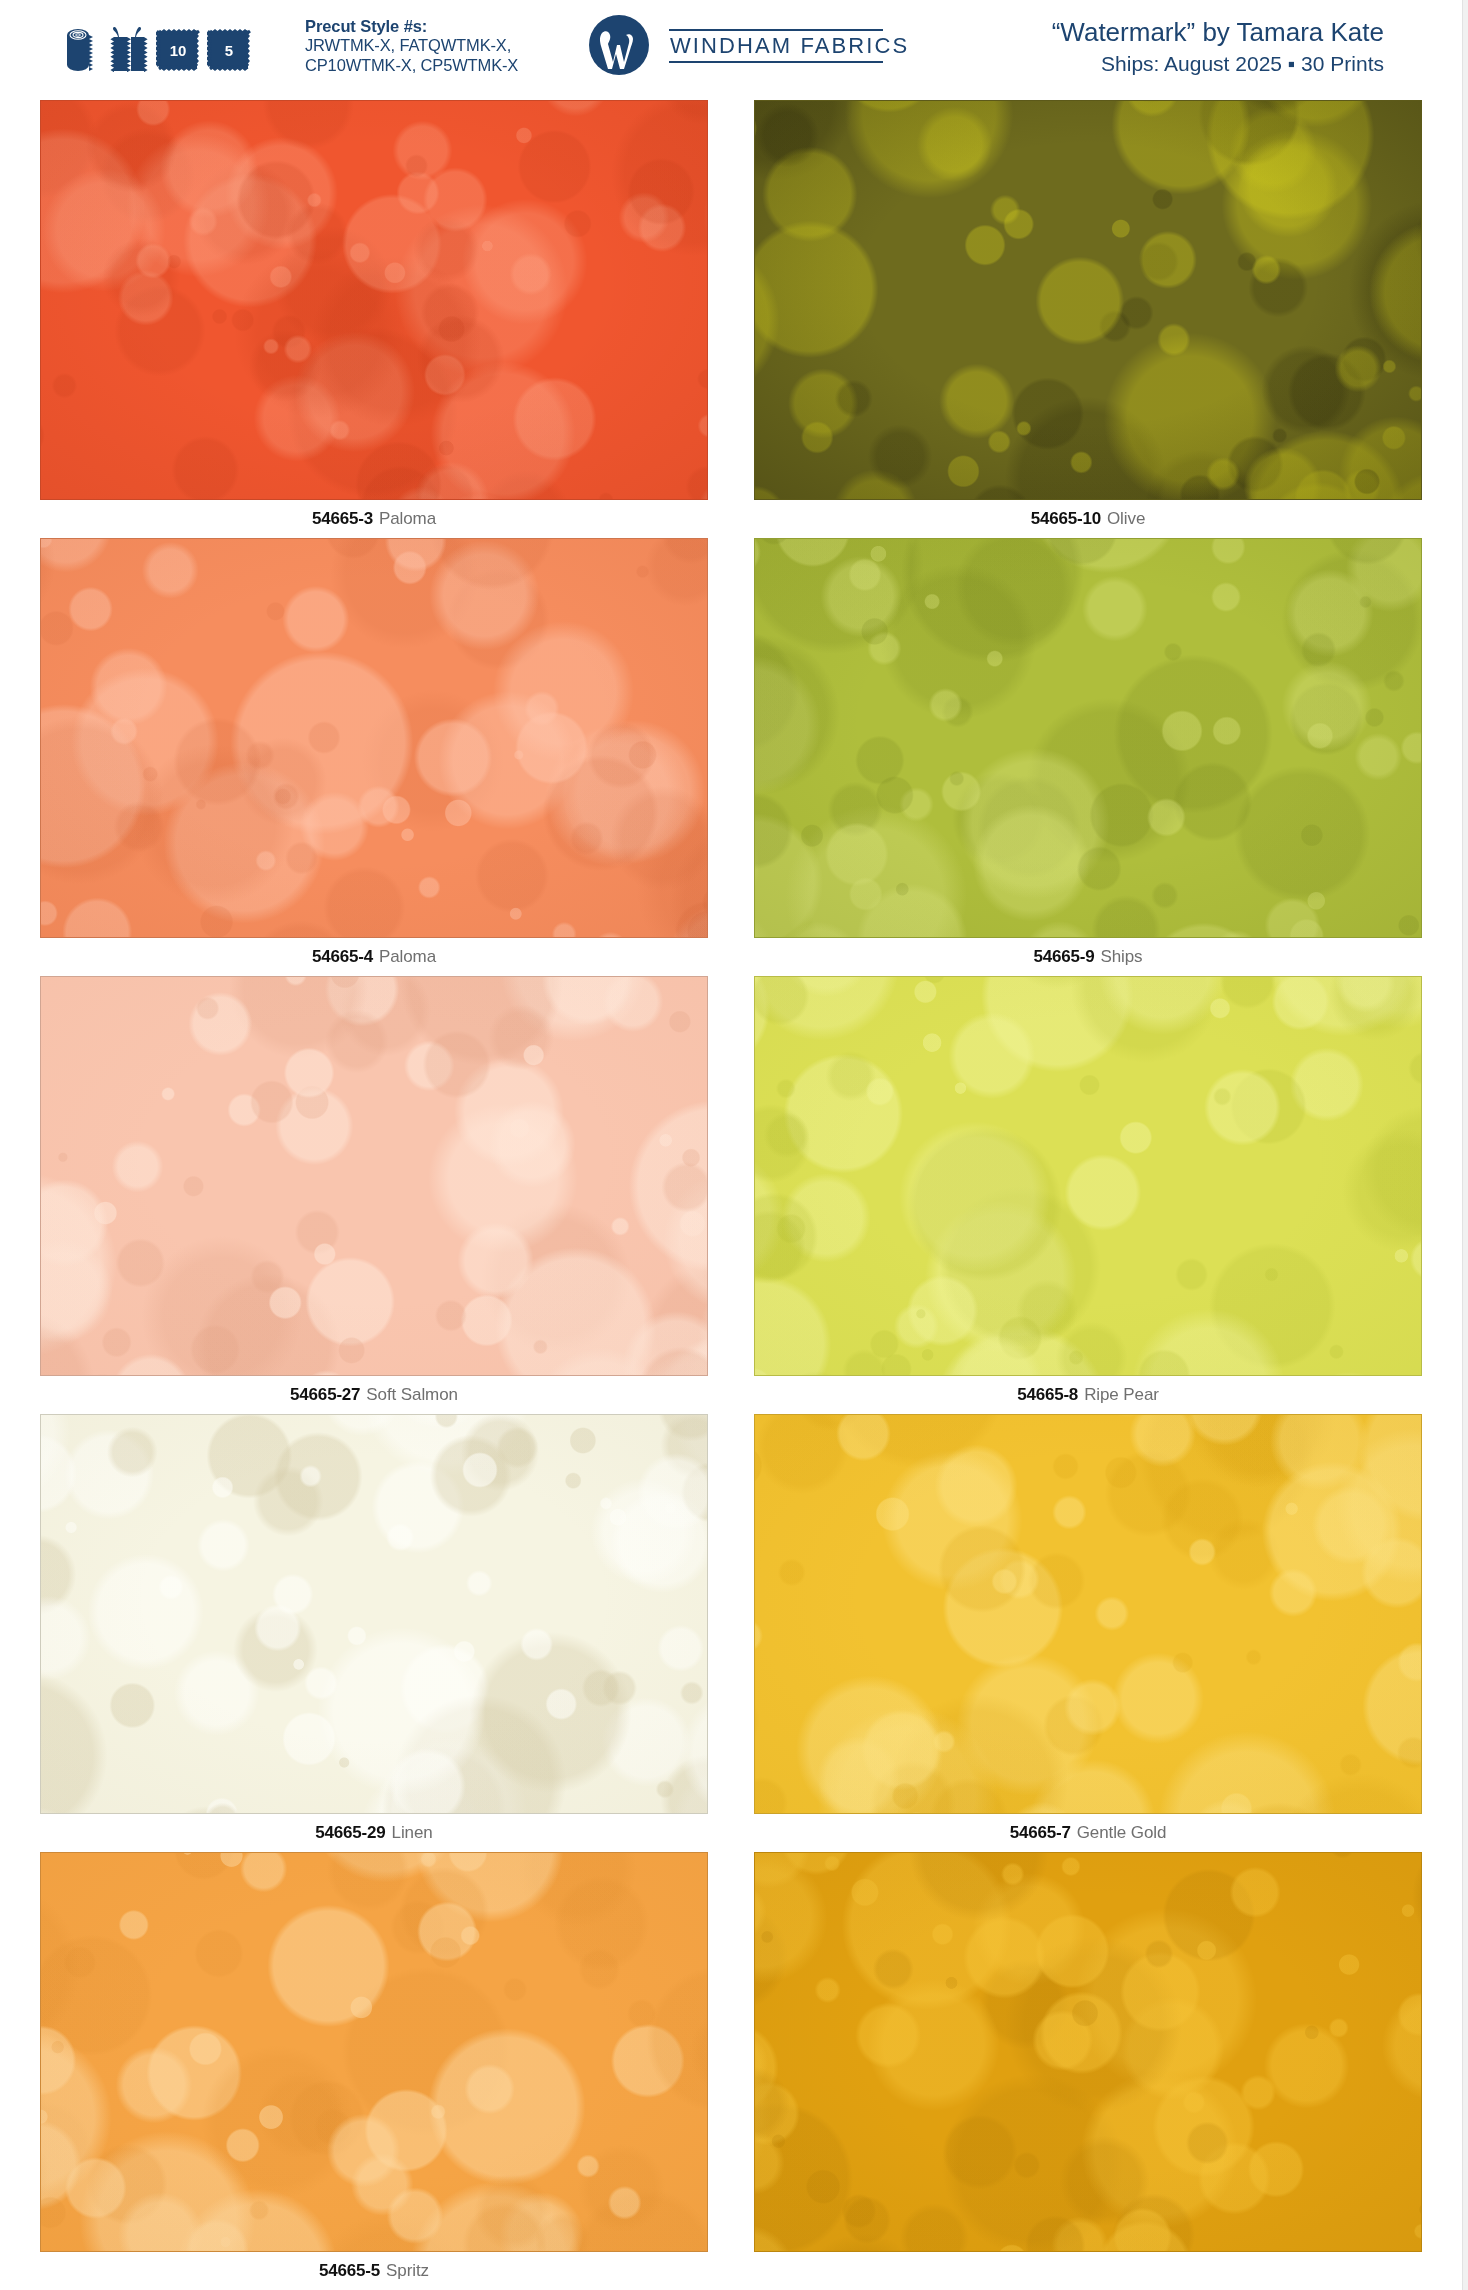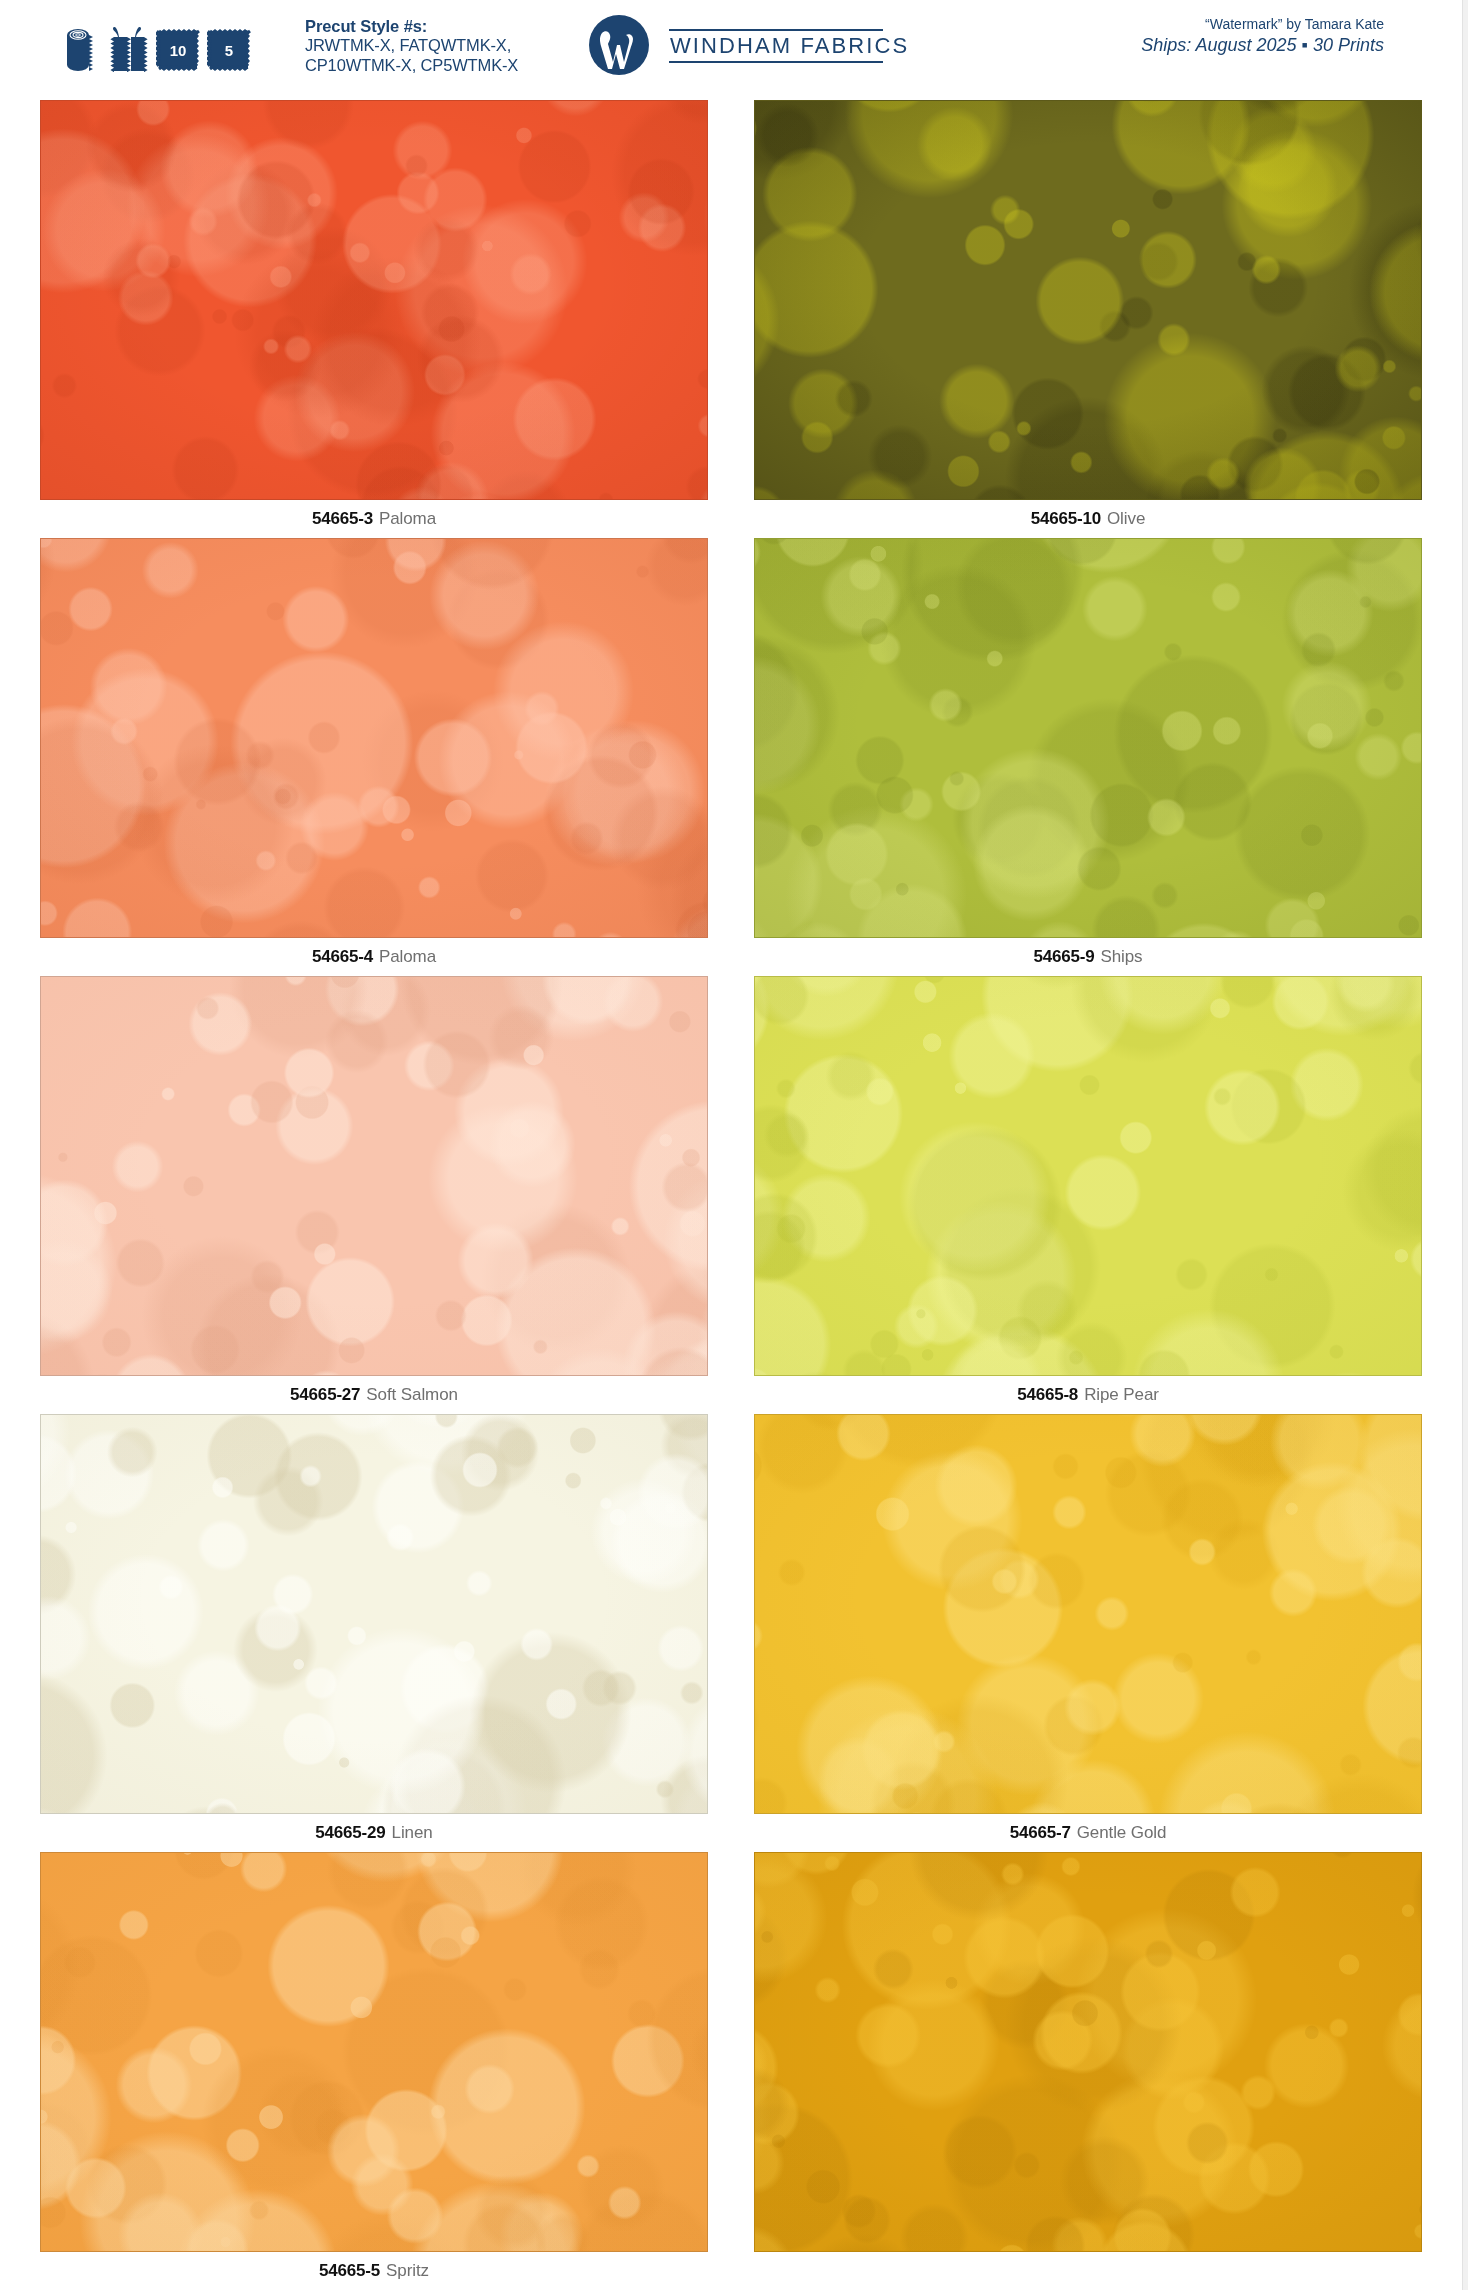--- a/index.html
+++ b/index.html
@@ -102,22 +102,22 @@
   }
 
   .collection-block {
     position: absolute;
     right: 78px;
     top: 15px;
     text-align: right;
     color: #1d4470;
     line-height: 1.33;
   }
-  .collection-title { font-size: 14px; }
-  .collection-ships { font-size: 18px; font-style: italic; }
+  .collection-title { font-size: 26px; }
+  .collection-ships { font-size: 21px; }
 
   
   .grid {
     position: absolute;
     top: 100px;
     left: 40px;
     width: 1382px;
     display: grid;
     grid-template-columns: 668px 668px;
     column-gap: 46px;

